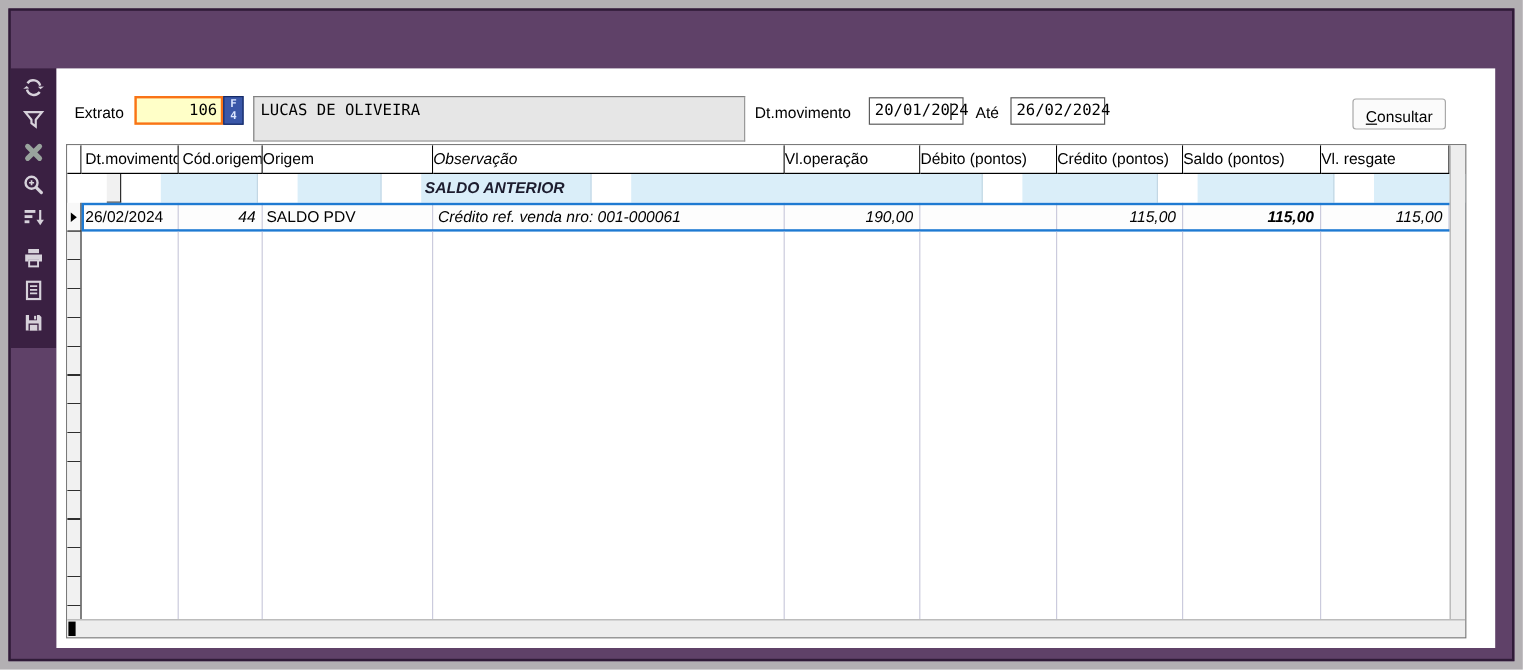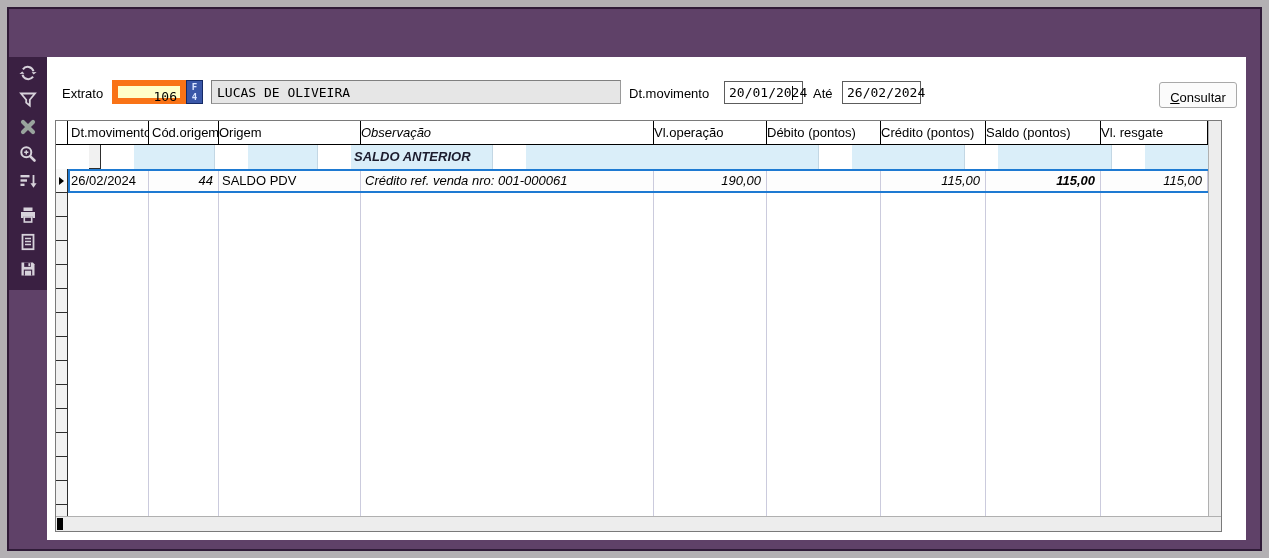--- a/index.html
+++ b/index.html
@@ -55,46 +55,46 @@
   }
 
   
   .lbl { position:absolute; font-size:13px; color:#000; white-space:nowrap; }
   .lbl-cliente { left:15px; top:29px; }
   .lbl-dtmov  { left:582px; top:29px; }
   .lbl-ate    { left:766px; top:29px; }
 
   .inp-code {
     position:absolute; left:65px; top:23px; width:74px; height:24px;
-    background:#ffffc8; border:6px solid #f97316;
+    background:#ffffc8; border:2px solid #f97316;
     font-size:13px; text-align:right; padding:3px 3px 0 0; color:#000;
   }
   .btn-f4 {
     position:absolute; left:139px; top:23px; width:17px; height:24px;
     background:#3a57a8; border:1px solid #152a66; color:#dbe6ff;
     font-size:9px; font-weight:bold; line-height:10px; text-align:center;
     font-family:"DejaVu Sans Mono", monospace; padding-top:1px;
   }
   .inp-name {
-    position:absolute; left:164px; top:23px; width:410px; height:24px;
+    position:absolute; left:164px; top:23px; width:410px; height:38px;
     background:#e6e6e6; border:1px solid #9a9a9a;
     border-top-color:#808080; border-left-color:#808080;
     font-size:13px; padding:4px 0 0 5px; color:#000; white-space:nowrap; overflow:hidden;
   }
   .inp-date {
     position:absolute; top:24px; width:79px; height:23px;
     background:#fff; border:1px solid #5c5c5c;
     font-size:13px; padding:3px 0 0 4px; color:#000; white-space:nowrap;
   }
   .inp-date1 { left:665px;margin-left:12px; }
   .inp-date2 { left:795px; }
   .caret { position:absolute; left:67px; top:4px; width:1px; height:14px; background:#000; }
 
   .btn-consultar {
-    position:absolute; left:1112px; top:25px; width:78px; height:26px;
+    position:absolute; left:1080px; top:25px; width:78px; height:26px;
     background:#fbfbfb; border:1px solid #a9a9a9; border-radius:3px;
     font-size:13px; color:#000; text-align:center; padding-top:4px;
     font-family:"Liberation Sans", sans-serif;
   }
   .btn-consultar .mn { text-decoration:underline; }
 
   
   .grid {
     position:absolute; left:8px; top:63px; width:1167px; height:412px;
     border:1px solid #7a7a7a; background:#fff; overflow:hidden;

